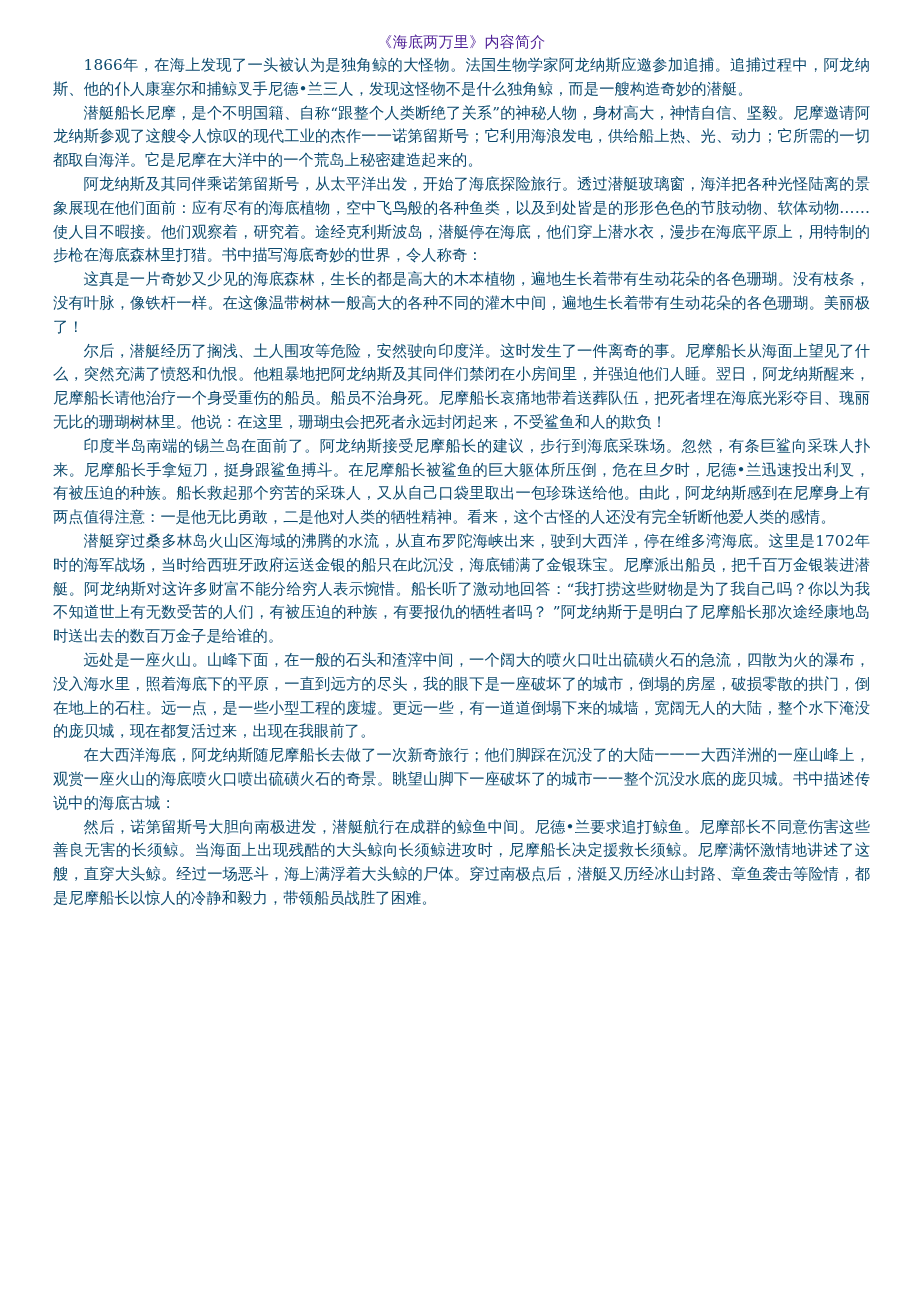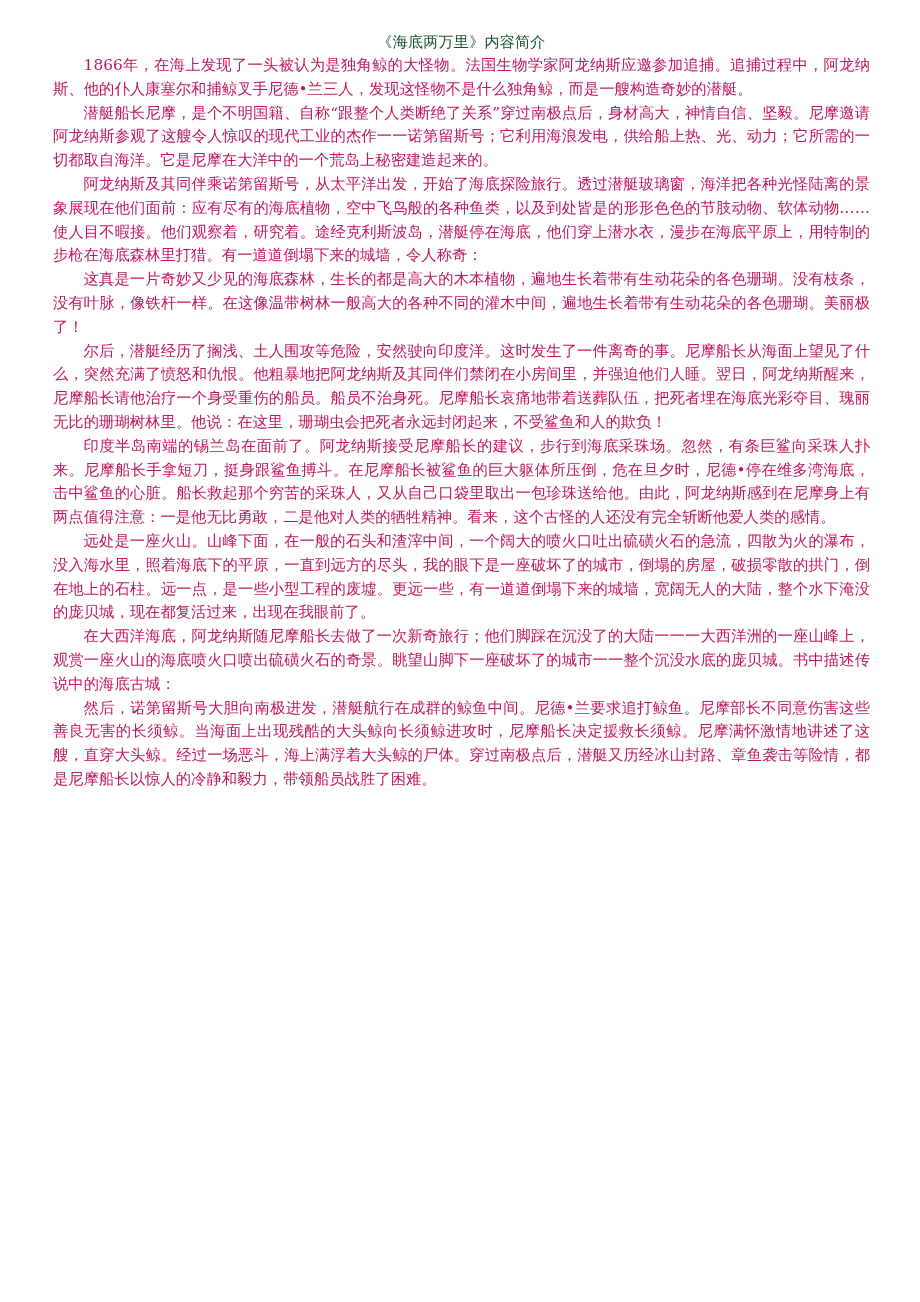--- a/index.html
+++ b/index.html
@@ -21,48 +21,49 @@
     padding: 30px 50px 0 53px;
     background: #ffffff;
   }
   .doc-title {
     text-align: center;
     font-size: 15px;
     line-height: 24px;
     margin: 0 0 0 0;
     letter-spacing: 0.3px;
     font-weight: normal;
-    color: #14532d;
+    color: #4c1d95;
   }
   .body-text {
     margin: 0;
     padding: 0;
   }
   .para {
     font-size: 15.3px;
     line-height: 23.8px;
     text-align: justify;
     text-justify: inter-ideograph;
     text-indent: 2em;
     margin: 0;
     padding: 0;
     letter-spacing: 0.05px;
     word-break: break-all;
-    color: #be185d;
+    color: #0c4a6e;
   }
 </style>
 </head>
 <body>
 
 <div class="page">
   <div class="doc-title">《海底两万里》内容简介</div>
   <div class="body-text">
     <p class="para">1866年，在海上发现了一头被认为是独角鲸的大怪物。法国生物学家阿龙纳斯应邀参加追捕。追捕过程中，阿龙纳斯、他的仆人康塞尔和捕鲸叉手尼德•兰三人，发现这怪物不是什么独角鲸，而是一艘构造奇妙的潜艇。</p>
-    <p class="para">潜艇船长尼摩，是个不明国籍、自称“跟整个人类断绝了关系”穿过南极点后，身材高大，神情自信、坚毅。尼摩邀请阿龙纳斯参观了这艘令人惊叹的现代工业的杰作一一诺第留斯号；它利用海浪发电，供给船上热、光、动力；它所需的一切都取自海洋。它是尼摩在大洋中的一个荒岛上秘密建造起来的。</p>
-    <p class="para">阿龙纳斯及其同伴乘诺第留斯号，从太平洋出发，开始了海底探险旅行。透过潜艇玻璃窗，海洋把各种光怪陆离的景象展现在他们面前：应有尽有的海底植物，空中飞鸟般的各种鱼类，以及到处皆是的形形色色的节肢动物、软体动物……使人目不暇接。他们观察着，研究着。途经克利斯波岛，潜艇停在海底，他们穿上潜水衣，漫步在海底平原上，用特制的步枪在海底森林里打猎。有一道道倒塌下来的城墙，令人称奇：</p>
+    <p class="para">潜艇船长尼摩，是个不明国籍、自称“跟整个人类断绝了关系”的神秘人物，身材高大，神情自信、坚毅。尼摩邀请阿龙纳斯参观了这艘令人惊叹的现代工业的杰作一一诺第留斯号；它利用海浪发电，供给船上热、光、动力；它所需的一切都取自海洋。它是尼摩在大洋中的一个荒岛上秘密建造起来的。</p>
+    <p class="para">阿龙纳斯及其同伴乘诺第留斯号，从太平洋出发，开始了海底探险旅行。透过潜艇玻璃窗，海洋把各种光怪陆离的景象展现在他们面前：应有尽有的海底植物，空中飞鸟般的各种鱼类，以及到处皆是的形形色色的节肢动物、软体动物……使人目不暇接。他们观察着，研究着。途经克利斯波岛，潜艇停在海底，他们穿上潜水衣，漫步在海底平原上，用特制的步枪在海底森林里打猎。书中描写海底奇妙的世界，令人称奇：</p>
     <p class="para">这真是一片奇妙又少见的海底森林，生长的都是高大的木本植物，遍地生长着带有生动花朵的各色珊瑚。没有枝条，没有叶脉，像铁杆一样。在这像温带树林一般高大的各种不同的灌木中间，遍地生长着带有生动花朵的各色珊瑚。美丽极了！</p>
     <p class="para">尔后，潜艇经历了搁浅、土人围攻等危险，安然驶向印度洋。这时发生了一件离奇的事。尼摩船长从海面上望见了什么，突然充满了愤怒和仇恨。他粗暴地把阿龙纳斯及其同伴们禁闭在小房间里，并强迫他们人睡。翌日，阿龙纳斯醒来，尼摩船长请他治疗一个身受重伤的船员。船员不治身死。尼摩船长哀痛地带着送葬队伍，把死者埋在海底光彩夺目、瑰丽无比的珊瑚树林里。他说：在这里，珊瑚虫会把死者永远封闭起来，不受鲨鱼和人的欺负！</p>
-    <p class="para">印度半岛南端的锡兰岛在面前了。阿龙纳斯接受尼摩船长的建议，步行到海底采珠场。忽然，有条巨鲨向采珠人扑来。尼摩船长手拿短刀，挺身跟鲨鱼搏斗。在尼摩船长被鲨鱼的巨大躯体所压倒，危在旦夕时，尼德•停在维多湾海底，击中鲨鱼的心脏。船长救起那个穷苦的采珠人，又从自己口袋里取出一包珍珠送给他。由此，阿龙纳斯感到在尼摩身上有两点值得注意：一是他无比勇敢，二是他对人类的牺牲精神。看来，这个古怪的人还没有完全斩断他爱人类的感情。</p>
+    <p class="para">印度半岛南端的锡兰岛在面前了。阿龙纳斯接受尼摩船长的建议，步行到海底采珠场。忽然，有条巨鲨向采珠人扑来。尼摩船长手拿短刀，挺身跟鲨鱼搏斗。在尼摩船长被鲨鱼的巨大躯体所压倒，危在旦夕时，尼德•兰迅速投出利叉，有被压迫的种族。船长救起那个穷苦的采珠人，又从自己口袋里取出一包珍珠送给他。由此，阿龙纳斯感到在尼摩身上有两点值得注意：一是他无比勇敢，二是他对人类的牺牲精神。看来，这个古怪的人还没有完全斩断他爱人类的感情。</p>
+    <p class="para">潜艇穿过桑多林岛火山区海域的沸腾的水流，从直布罗陀海峡出来，驶到大西洋，停在维多湾海底。这里是1702年时的海军战场，当时给西班牙政府运送金银的船只在此沉没，海底铺满了金银珠宝。尼摩派出船员，把千百万金银装进潜艇。阿龙纳斯对这许多财富不能分给穷人表示惋惜。船长听了激动地回答：“我打捞这些财物是为了我自己吗？你以为我不知道世上有无数受苦的人们，有被压迫的种族，有要报仇的牺牲者吗？ ”阿龙纳斯于是明白了尼摩船长那次途经康地岛时送出去的数百万金子是给谁的。</p>
     <p class="para">远处是一座火山。山峰下面，在一般的石头和渣滓中间，一个阔大的喷火口吐出硫磺火石的急流，四散为火的瀑布，没入海水里，照着海底下的平原，一直到远方的尽头，我的眼下是一座破坏了的城市，倒塌的房屋，破损零散的拱门，倒在地上的石柱。远一点，是一些小型工程的废墟。更远一些，有一道道倒塌下来的城墙，宽阔无人的大陆，整个水下淹没的庞贝城，现在都复活过来，出现在我眼前了。</p>
     <p class="para">在大西洋海底，阿龙纳斯随尼摩船长去做了一次新奇旅行；他们脚踩在沉没了的大陆一一一大西洋洲的一座山峰上，观赏一座火山的海底喷火口喷出硫磺火石的奇景。眺望山脚下一座破坏了的城市一一整个沉没水底的庞贝城。书中描述传说中的海底古城：</p>
     <p class="para">然后，诺第留斯号大胆向南极进发，潜艇航行在成群的鲸鱼中间。尼德•兰要求追打鲸鱼。尼摩部长不同意伤害这些善良无害的长须鲸。当海面上出现残酷的大头鲸向长须鲸进攻时，尼摩船长决定援救长须鲸。尼摩满怀激情地讲述了这艘，直穿大头鲸。经过一场恶斗，海上满浮着大头鲸的尸体。穿过南极点后，潜艇又历经冰山封路、章鱼袭击等险情，都是尼摩船长以惊人的冷静和毅力，带领船员战胜了困难。</p>
   </div>
 </div>
 
 </body></html>

